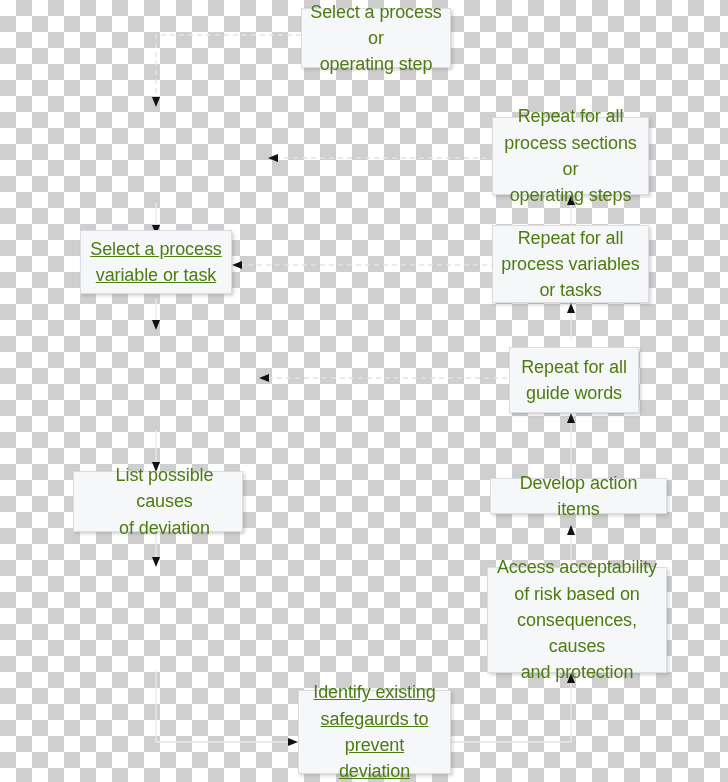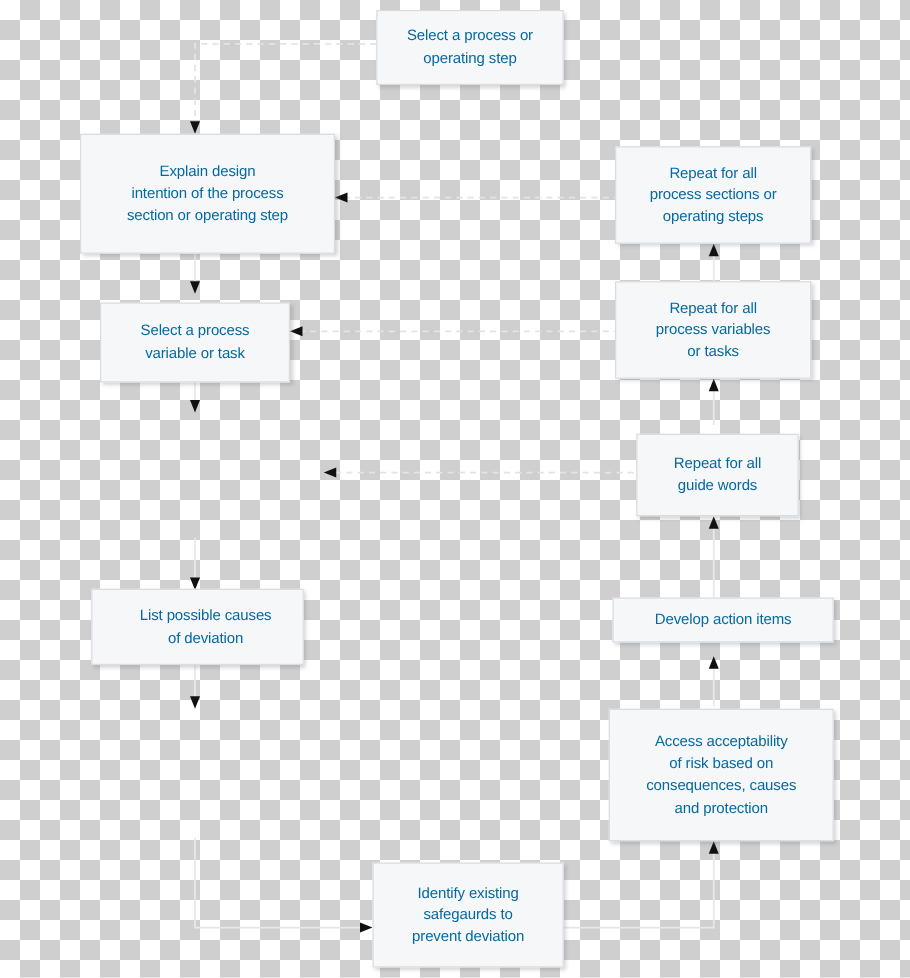--- a/index.html
+++ b/index.html
@@ -16,22 +16,22 @@
   }
   #canvas{position:relative;width:728px;height:782px;}
 
   .node{
     position:absolute;
     background:#f6f7f9;
     border:1px solid #d9dde2;
     box-shadow:2px 2px 3px rgba(120,120,120,0.30);
     display:flex;align-items:center;justify-content:flex-start;
     text-align:center;
-    color:#0369a1;
-    font-size:12px;
+    color:#4d7c0f;
+    font-size:18px;
     line-height:1.46;
     padding:6px 8px;
     box-sizing:border-box;
     letter-spacing:-0.1px;
   }
   .node span{display:block;width:100%;white-space:pre-line;}
 
   svg.links{position:absolute;left:0;top:0;width:728px;height:782px;pointer-events:none;}
   .dash{stroke:#e2e4e7;stroke-width:1.4;stroke-dasharray:5 4;fill:none;}
   .solid{stroke:#e6e8ea;stroke-width:1.4;fill:none;}
@@ -85,39 +85,34 @@
 
     <path class="dash" d="M496,158 L275,158"></path>
     <polygon class="arrow" points="268,158 278,154 278,162"></polygon>
   </svg>
 
   <div class="node" style="left:301px;top:8px;width:150px;height:60px;">
     <span>Select a process or
 operating step</span>
   </div>
 
-  <div class="node" style="left:64px;top:107px;width:204px;height:96px;">
-    <span>Explain design
-intention of the process
-section or operating step</span>
-  </div>
 
-  <div class="node" style="left:80px;top:242px;width:152px;height:64px;">
+  <div class="node" style="left:80px;top:230px;width:152px;height:64px;text-decoration:underline;">
     <span>Select a process
 variable or task</span>
   </div>
 
 
   <div class="node" style="left:73px;top:471px;width:170px;height:61px;padding-left:21px;">
     <span>List possible causes
 of deviation</span>
   </div>
 
 
-  <div class="node" style="left:298px;top:690px;width:153px;height:84px;">
+  <div class="node" style="left:298px;top:690px;width:153px;height:84px;text-decoration:underline;">
     <span>Identify existing
 safegaurds to
 prevent deviation</span>
   </div>
 
   <div class="node" style="left:490px;top:478px;width:177px;height:36px;">
     <span>Develop action items</span>
   </div>
 
   <div class="node" style="left:487px;top:567px;width:180px;height:106px;">

